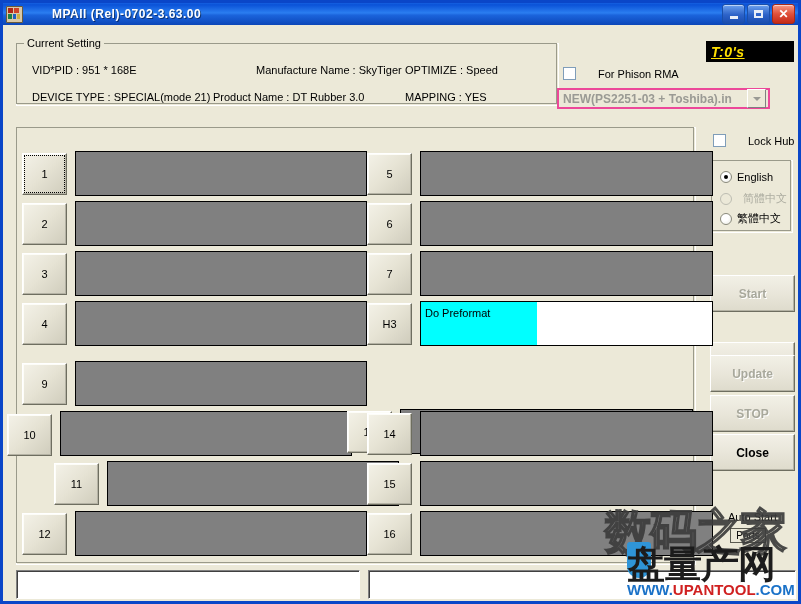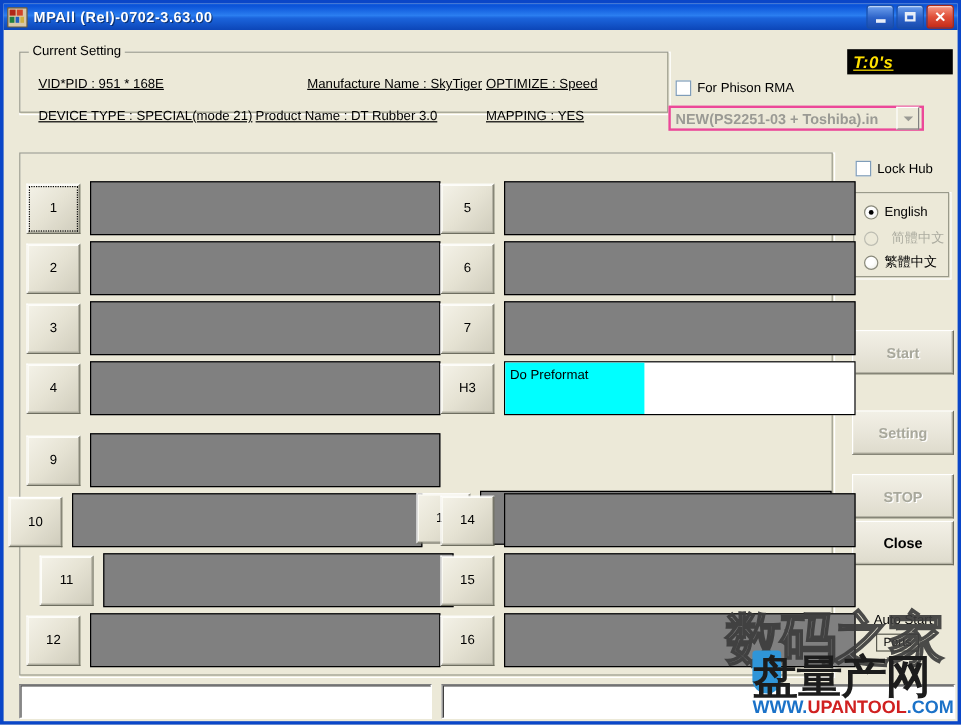--- a/index.html
+++ b/index.html
@@ -25,21 +25,21 @@
   }
   #app-icon .blk{position:absolute;background:#c03020;}
   #app-icon .g1{left:1px;top:1px;width:5px;height:5px;background:#b02818;}
   #app-icon .g2{left:7px;top:1px;width:5px;height:5px;background:#d04428;}
   #app-icon .g3{left:1px;top:7px;width:4px;height:5px;background:#208040;}
   #app-icon .g4{left:6px;top:7px;width:3px;height:5px;background:#2060c0;}
   #app-icon .g5{left:10px;top:7px;width:3px;height:5px;background:#d0b040;}
   #title-text{
     color:#fff;font-weight:bold;font-size:12px;letter-spacing:.5px;
     font-family:"Liberation Sans","DejaVu Sans",sans-serif;
-    text-shadow:1px 1px 0 rgba(0,0,0,.45);white-space:nowrap;
+    text-shadow:1px 1px 0 rgba(0,0,0,.45);white-space:nowrap;margin-left:24px;
   }
   #titlebuttons{margin-left:auto;display:flex;gap:2px;padding-right:1px;}
   .tbtn{
     width:21px;height:18px;border:1px solid #1b4fa8;border-radius:3px;
     display:flex;align-items:center;justify-content:center;
     box-shadow:inset 0 1px 0 rgba(255,255,255,.55);position:relative;
   }
   .tbtn.min{background:linear-gradient(180deg,#6ea2ef,#2c62c8 55%,#1a4db0);}
   .tbtn.max{background:linear-gradient(180deg,#6ea2ef,#2c62c8 55%,#1a4db0);}
   .tbtn.close{background:linear-gradient(180deg,#f79a86,#e0503a 50%,#c42a18);border-color:#a82a18;}
@@ -53,31 +53,31 @@
   }
   .groupbox::before{
     content:"";position:absolute;left:-1px;top:-1px;right:1px;bottom:1px;
     border:1px solid #9a9a8a;pointer-events:none;
   }
   .gb-legend{
     position:absolute;top:-7px;left:7px;background:#ece9d8;padding:0 3px;
     font-size:11px;color:#000;z-index:2;
   }
   
-  #current-setting{left:13px;top:40px;width:543px;height:53px;}
-  .cs-row{position:absolute;white-space:nowrap;font-size:11px;text-decoration:underline;}
+  #current-setting{left:13px;top:40px;width:543px;height:63px;}
+  .cs-row{position:absolute;white-space:nowrap;font-size:11px;}
   
   #tcount{
     position:absolute;left:703px;top:38px;width:88px;height:21px;
     background:#000;color:#ffe000;font-weight:bold;font-style:italic;
     font-size:14px;display:flex;align-items:center;padding-left:5px;
     box-sizing:border-box;letter-spacing:.5px;
   }
   #tcount span{text-decoration:underline;}
-  .chk-row{position:absolute;display:flex;align-items:center;gap:5px;white-space:nowrap;}
+  .chk-row{position:absolute;display:flex;align-items:center;gap:22px;white-space:nowrap;}
   .xpcheck{
     width:13px;height:13px;box-sizing:border-box;background:#fff;
     border:1px solid #7f9db9;position:relative;flex:0 0 13px;
   }
   .xpcheck.dis{background:#ece9d8;border-color:#a0a0a0;}
   .xpcheck.on::after{
     content:"";position:absolute;left:3px;top:1px;width:4px;height:8px;
     border:solid #000;border-width:0 2px 2px 0;transform:rotate(42deg);
   }
   #combo-wrap{
@@ -259,20 +259,21 @@
       <span>简體中文</span>
     </div>
     <div class="radio-row" style="left:8px;top:50px;">
       <span class="xpradio"></span>
       <span>繁體中文</span>
     </div>
   </div>
 
   <div class="sidebtn disabled" style="top:272px;">Start</div>
   <div class="sidebtn disabled" style="top:339px;">Setting</div>
+  <div class="sidebtn disabled" style="top:352px;">Update</div>
   <div class="sidebtn disabled" style="top:392px;">STOP</div>
   <div class="sidebtn" style="top:431px;">Close</div>
 
   <div id="autostart-label">Auto Start</div>
   <div id="ports-btn">Ports</div>
 
   <div id="ports-left">
       <div class="port-row" style="left: 19px; top: 148px;">
         <div class="port-btn focused">1</div>
         <div class="port-bar" style="width: 292px;"></div>
@@ -290,21 +291,21 @@
         <div class="port-bar" style="width: 292px;"></div>
       </div>
       <div class="port-row" style="left: 19px; top: 358px;">
         <div class="port-btn">9</div>
         <div class="port-bar" style="width: 292px;"></div>
       </div>
       <div class="port-row" style="left: 4px; top: 408px; align-items: flex-end;">
         <div class="port-btn">10</div>
         <div class="port-bar" style="width: 292px;"></div>
       </div>
-      <div class="port-row" style="left: 14px; top: 458px; padding-left: 16px;">
+      <div class="port-row" style="left: 35px; top: 458px; padding-left: 16px;">
         <div class="port-btn">11</div>
         <div class="port-bar" style="width: 292px;"></div>
       </div>
       <div class="port-row" style="left: 19px; top: 508px;">
         <div class="port-btn">12</div>
         <div class="port-bar" style="width: 292px;"></div>
       </div>
     </div>
   <div id="ports-right">
       <div class="port-row" style="left: 364px; top: 148px;">

